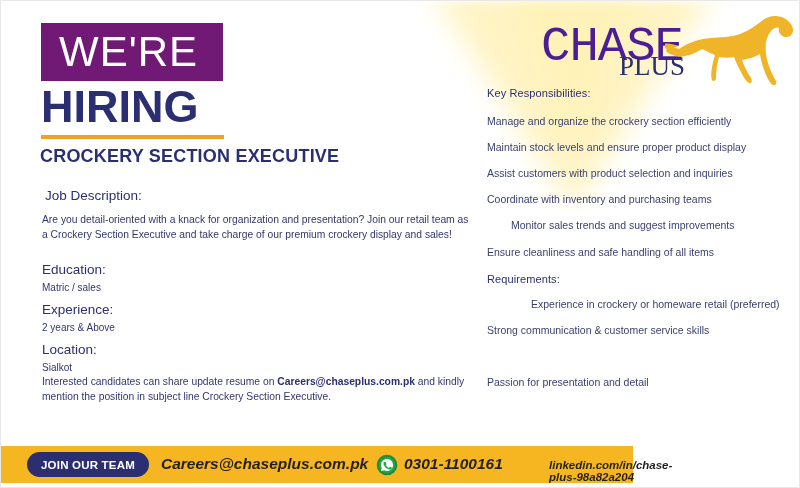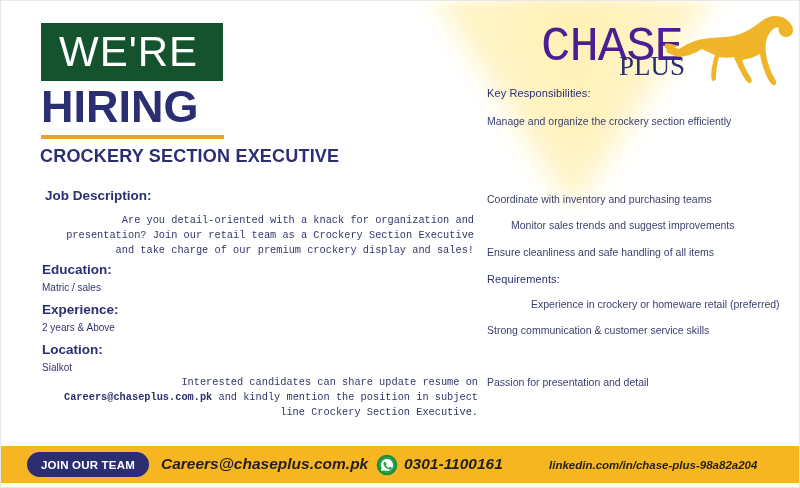--- a/index.html
+++ b/index.html
@@ -93,21 +93,21 @@
     top: 0;
     width: 480px;
     height: 440px;
   }
   .were-box {
     position: absolute;
     left: 40px;
     top: 22px;
     width: 182px;
     height: 58px;
-    background: #14532d;
+    background: #701a75;
   }
   .were-text {
     position: absolute;
     left: 18px;
     top: 6px;
     font-size: 42px;
     font-weight: 400;
     color: #ffffff;
     letter-spacing: 1px;
     line-height: 1.1;
@@ -139,31 +139,30 @@
     font-size: 18px;
     font-weight: bold;
     color: #2b2f72;
     letter-spacing: 0.2px;
     font-family: "Liberation Sans", sans-serif;
   }
 
   .sec-head {
     position: absolute;
     font-size: 13.5px;
-    font-weight: bold;
+    font-weight: normal;
     color: #2b2f72;
     font-family: "Liberation Sans", sans-serif;
   }
   .body-txt {
     position: absolute;
     font-size: 10.3px;
     color: #33376b;
     line-height: 1.45;
-    font-family: Liberation Mono, monospace;
-    text-align: right;
+    font-family: Liberation Sans, sans-serif;
   }
   .small-val {
     position: absolute;
     font-size: 10px;
     color: #33376b;
     font-family: "Liberation Sans", sans-serif;
   }
 
   #jd-head   { left: 44px; top: 187px; }
   #jd-body   { left: 41px; top: 212px; width: 432px; }
@@ -198,21 +197,21 @@
     color: #3a3f6e;
     font-family: "Liberation Sans", sans-serif;
     white-space: nowrap;
   }
 
   
   .footer {
     position: absolute;
     left: 0;
     top: 445px;
-    width: 800px;
+    width: 632px;
     height: 37px;
     background: #f5b622;
   }
   .join-pill {
     position: absolute;
     left: 26px;
     top: 6px;
     height: 25px;
     padding: 0 14px;
     border-radius: 13px;
@@ -313,20 +312,22 @@
         C51 70 48 71 47 69 C46 67 46 62 47 56 C48 51 49 47 50 44
         C45 42 41 40 37 38 C32 41 26 44 20 45 C16 46 12 46 8 44 Z"></path>
       <path fill="#f0b429" d="M2 38 C-2 36 -4 34 -1 33 C3 32 8 33 13 35 C10 37 6 38 2 38 Z"></path>
     </svg>
   </div>
 
   <div class="right-col">
     <div class="r-head" style="top:86px; left:2px;">Key Responsibilities:</div>
 
     <div class="r-item" style="top:114px; left:2px;">Manage and organize the crockery section efficiently</div>
+    <div class="r-item" style="top:140px; left:2px;">Maintain stock levels and ensure proper product display</div>
+    <div class="r-item" style="top:166px; left:2px;">Assist customers with product selection and inquiries</div>
     <div class="r-item" style="top:192px; left:2px;">Coordinate with inventory and purchasing teams</div>
     <div class="r-item" style="top:218px; left:2px;padding-left:24px;">Monitor sales trends and suggest improvements</div>
     <div class="r-item" style="top:245px; left:2px;">Ensure cleanliness and safe handling of all items</div>
 
     <div class="r-head" style="top:272px; left:2px;">Requirements:</div>
 
     <div class="r-item" style="top:297px; left:2px;padding-left:44px;">Experience in crockery or homeware retail (preferred)</div>
     <div class="r-item" style="top:323px; left:2px;">Strong communication &amp; customer service skills</div>
     <div class="r-item" style="top:375px; left:2px;">Passion for presentation and detail</div>
   </div>

